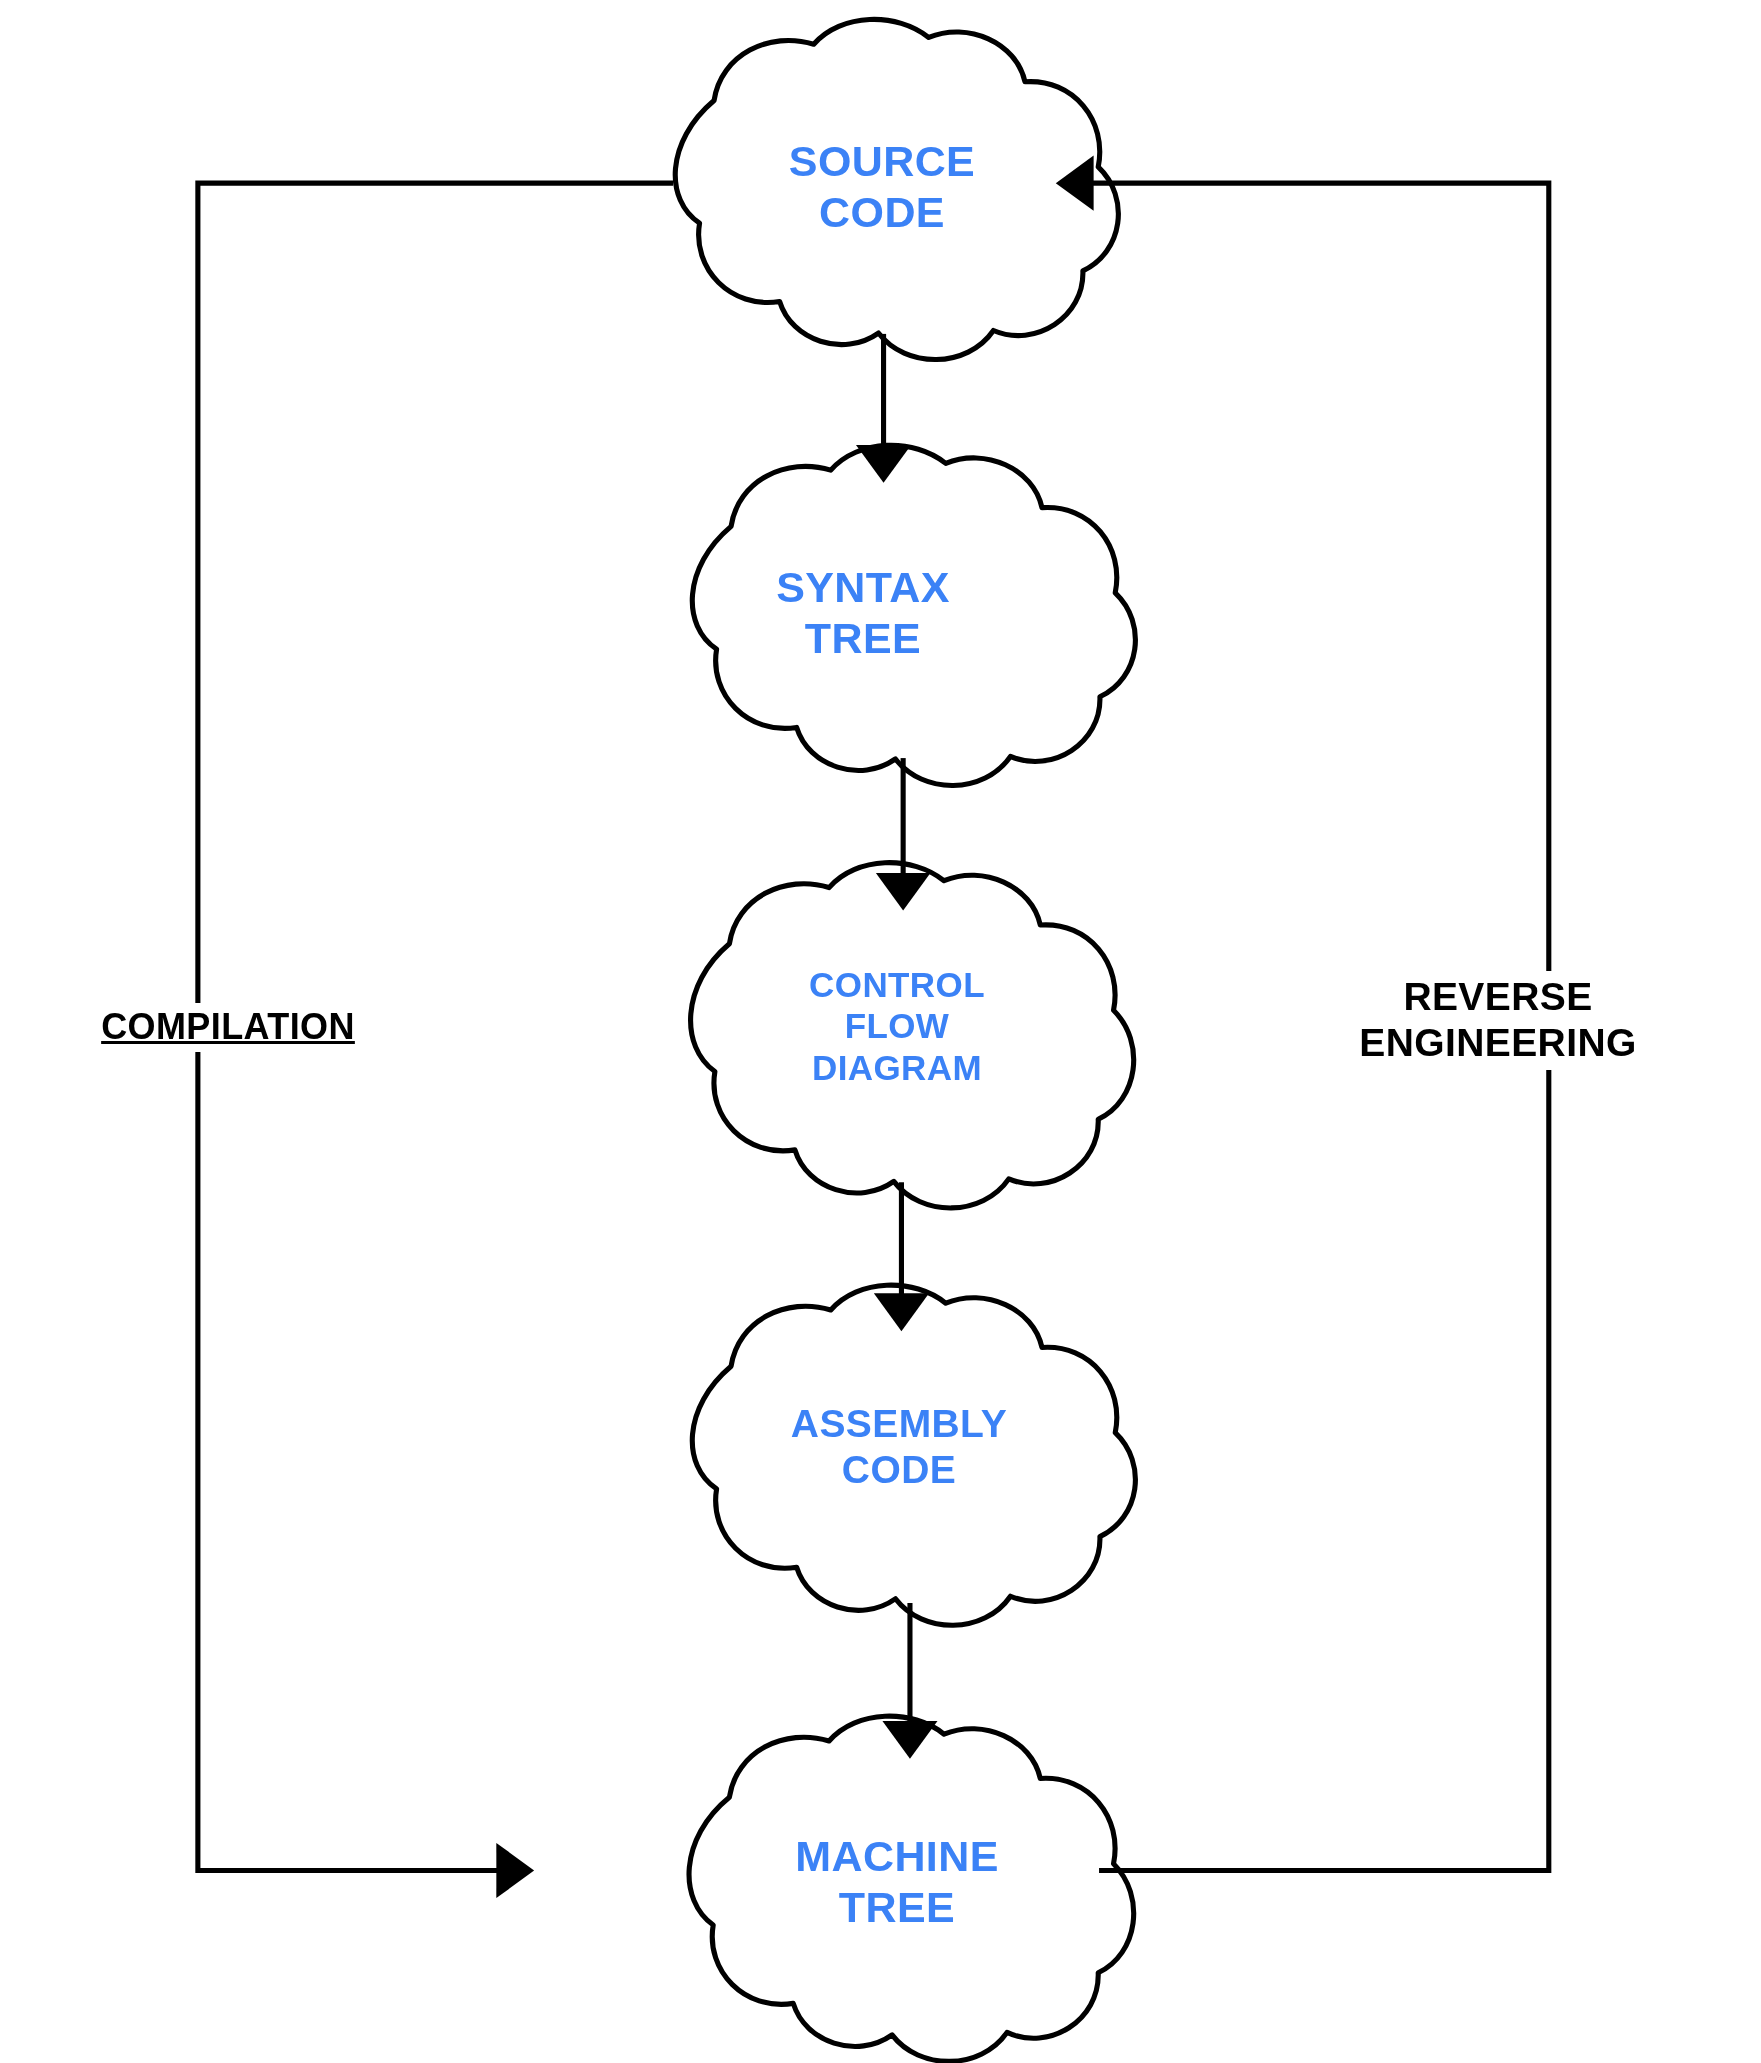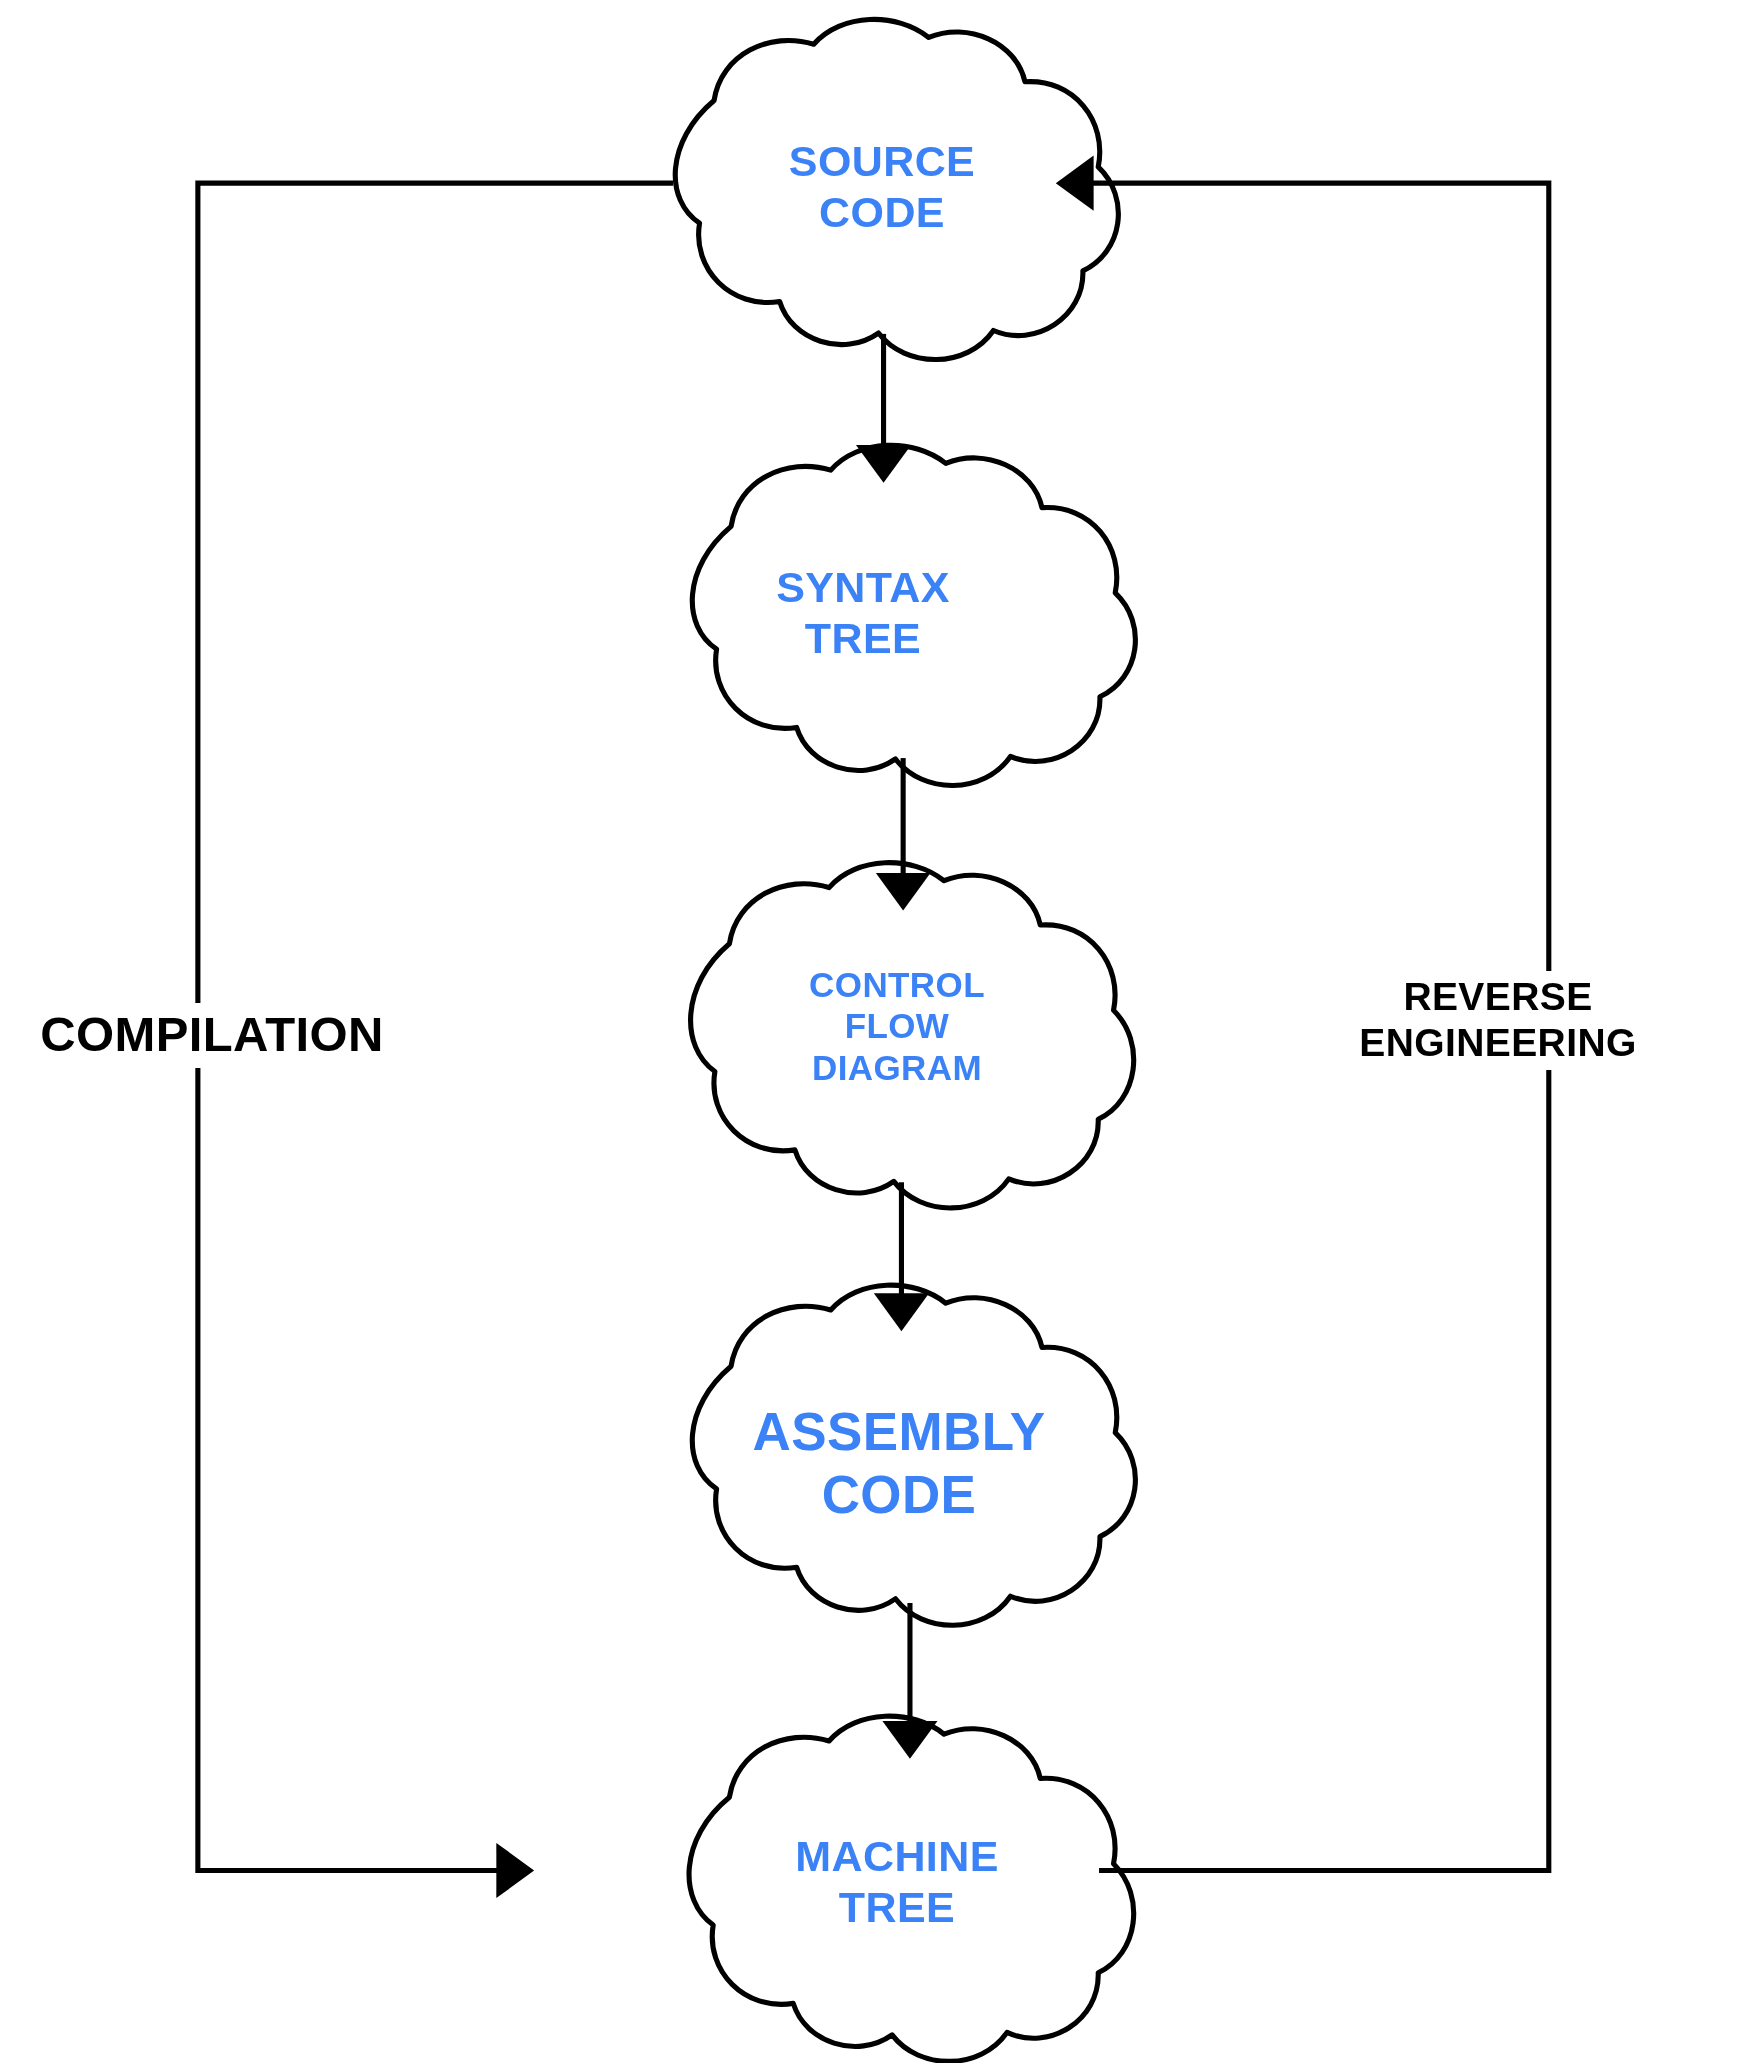--- a/index.html
+++ b/index.html
@@ -145,27 +145,27 @@
   <div class="cloud-label" style="left:669px; top:136px; width:426px; font-size:43px;">SOURCE
 CODE</div>
 
   <div class="cloud-label" style="left:650px; top:562px; width:426px; font-size:43px;">SYNTAX
 TREE</div>
 
   <div class="cloud-label" style="left:684px; top:964px; width:426px; font-size:35px;">CONTROL
 FLOW
 DIAGRAM</div>
 
-  <div class="cloud-label" style="left:686px; top:1401px; width:426px; font-size:53px;">ASSEMBLY
+  <div class="cloud-label" style="left:686px; top:1401px; width:426px; font-size:39px;">ASSEMBLY
 CODE</div>
 
   <div class="cloud-label" style="left:684px; top:1831px; width:426px; font-size:43px;">MACHINE
 TREE</div>
 
-  <div class="flow-label" style="left:16px; top:1003px; width:375px; font-size:49px;">COMPILATION</div>
+  <div class="flow-label" style="left:32px; top:1003px; width:375px; font-size:36px;text-decoration:underline;">COMPILATION</div>
 
   <div class="flow-label" style="left:1302px; top:971px; width:375px; font-size:39px;">REVERSE
 ENGINEERING</div>
 
   <div class="node-hit" style="left:652px; top:43px;   width:464px; height:294px;"></div>
   <div class="node-hit" style="left:669px; top:468px;  width:464px; height:294px;"></div>
   <div class="node-hit" style="left:667px; top:884px; width:464px; height:300px;"></div>
   <div class="node-hit" style="left:669px; top:1308px; width:464px; height:296px;"></div>
   <div class="node-hit" style="left:667px; top:1738px; width:464px; height:319px;"></div>
 

